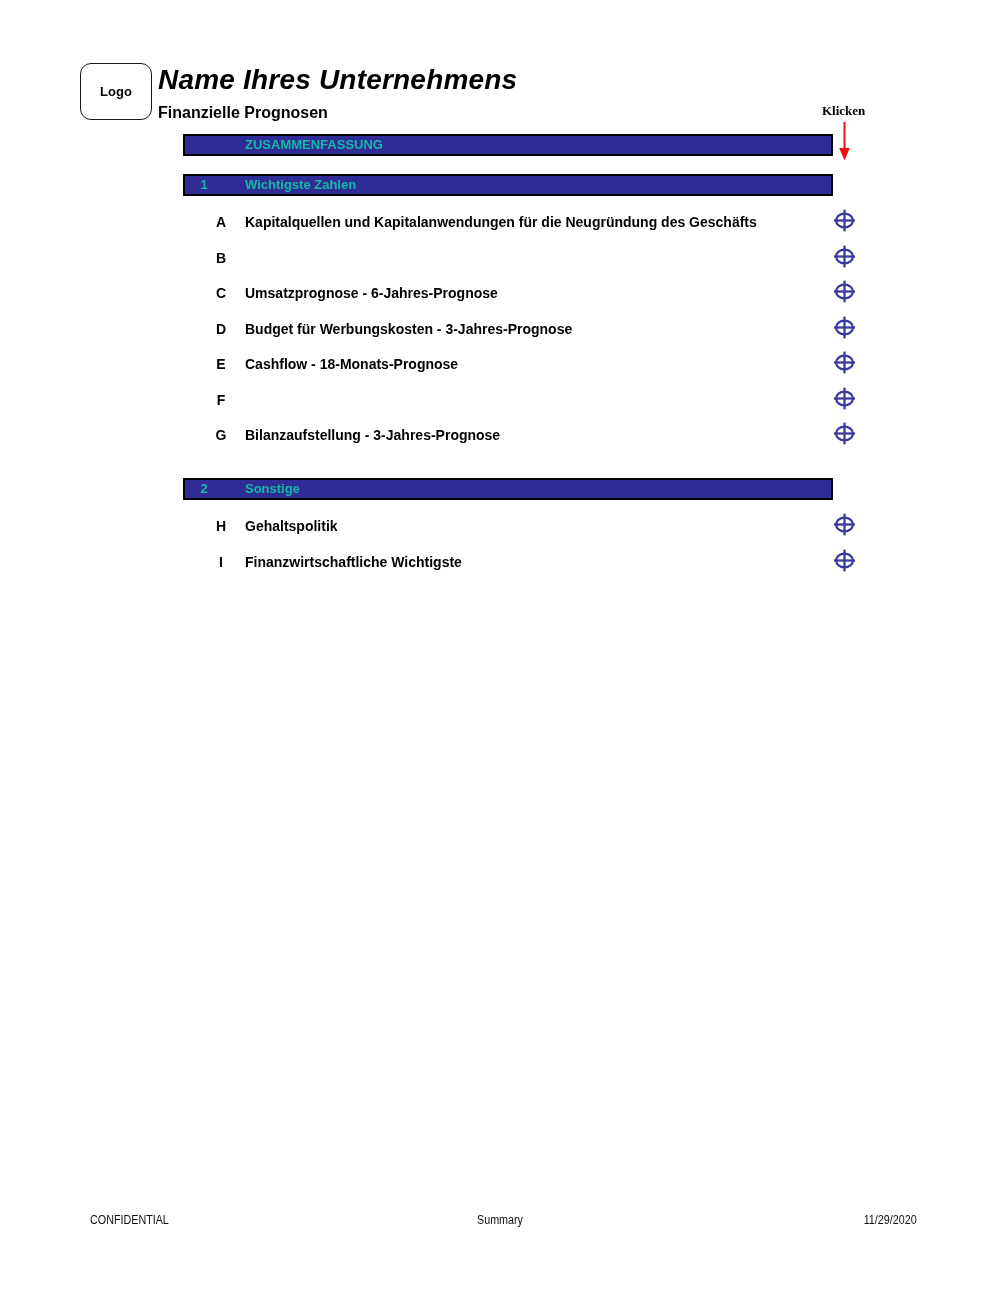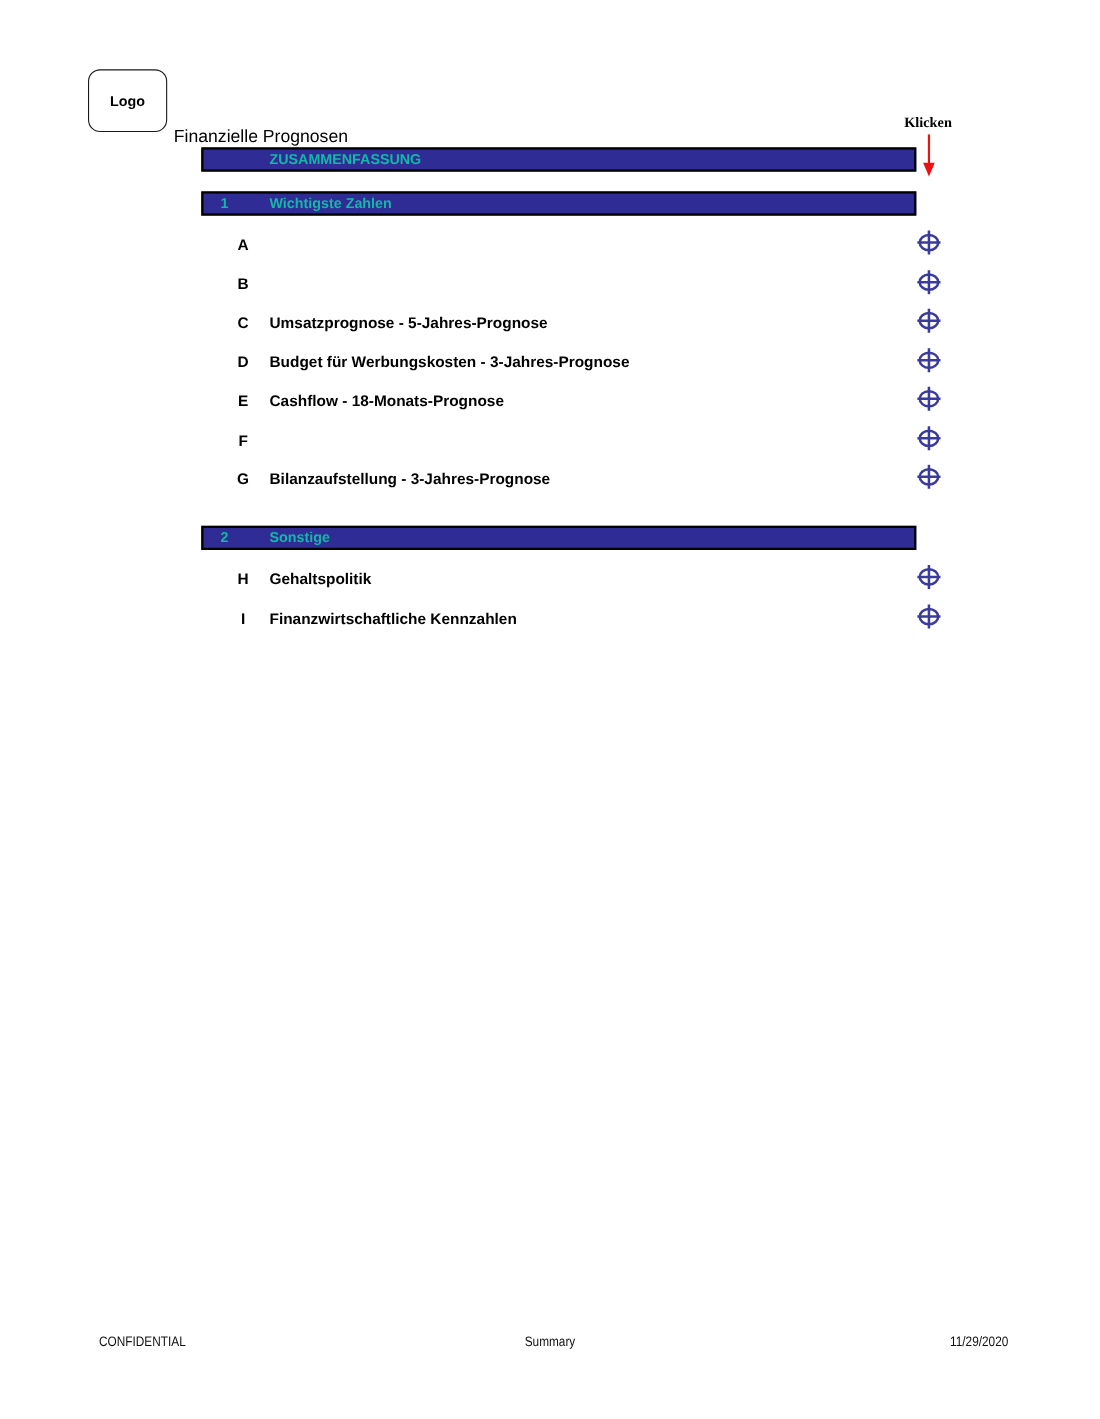--- a/index.html
+++ b/index.html
@@ -30,23 +30,23 @@
     position: absolute;
     left: 158px; top: 64px;
     font-size: 28px;
     font-weight: bold;
     font-style: italic;
     letter-spacing: 0.2px;
     white-space: nowrap;
   }
   .page-subtitle {
     position: absolute;
-    left: 158px; top: 116px;
+    left: 158px; top: 104px;
     font-size: 16px;
-    font-weight: normal;
+    font-weight: bold;
     white-space: nowrap;
   }
   .click-hint {
     position: absolute;
     left: 822px; top: 103px;
     font-size: 13px;
     font-weight: bold;
     font-family: Liberation Serif, serif;
   }
   .down-arrow {
@@ -128,55 +128,57 @@
   .footer-right { right: 83px; transform: scaleX(0.86); transform-origin: right center; }
 </style>
 </head>
 <body>
 
 <div class="page">
 
   <div class="logo-box">
     <span>Logo</span>
   </div>
+  <div class="company-title">Name Ihres Unternehmens</div>
   <div class="page-subtitle">Finanzielle Prognosen</div>
   <div class="click-hint">Klicken</div>
   <svg class="down-arrow" viewBox="0 0 13 39">
     <line x1="6.5" y1="0" x2="6.5" y2="27" stroke="#ee1111" stroke-width="2"></line>
     <polygon points="1.2,26 11.8,26 6.5,38.5" fill="#ee1111"></polygon>
   </svg>
 
   <div class="bar" style="top:134px">
     <span class="bar-label">ZUSAMMENFASSUNG</span>
   </div>
 
   <div class="bar" style="top:174px">
     <span class="bar-num">1</span>
     <span class="bar-label">Wichtigste Zahlen</span>
   </div>
 
   <div class="toc-row" style="top:213px">
     <span class="item-letter">A</span>
+    <span class="item-label">Kapitalquellen und Kapitalanwendungen für die Neugründung des Geschäfts</span>
     <svg class="target-icon" viewBox="0 0 25 23">
         <ellipse cx="12.5" cy="11.5" rx="8.4" ry="6.9" fill="none" stroke="#3b3a9d" stroke-width="2.3"></ellipse>
         <line x1="12.5" y1="0.6" x2="12.5" y2="22.4" stroke="#3b3a9d" stroke-width="2.3"></line>
         <line x1="2" y1="11.5" x2="23" y2="11.5" stroke="#3b3a9d" stroke-width="2.3"></line>
       </svg>
   </div>
   <div class="toc-row" style="top:249px">
     <span class="item-letter">B</span>
     <svg class="target-icon" viewBox="0 0 25 23">
         <ellipse cx="12.5" cy="11.5" rx="8.4" ry="6.9" fill="none" stroke="#3b3a9d" stroke-width="2.3"></ellipse>
         <line x1="12.5" y1="0.6" x2="12.5" y2="22.4" stroke="#3b3a9d" stroke-width="2.3"></line>
         <line x1="2" y1="11.5" x2="23" y2="11.5" stroke="#3b3a9d" stroke-width="2.3"></line>
       </svg>
   </div>
   <div class="toc-row" style="top:284px">
     <span class="item-letter">C</span>
-    <span class="item-label">Umsatzprognose - 5-Jahres-Prognose</span>
+    <span class="item-label">Umsatzprognose - 6-Jahres-Prognose</span>
     <svg class="target-icon" viewBox="0 0 25 23">
         <ellipse cx="12.5" cy="11.5" rx="8.4" ry="6.9" fill="none" stroke="#3b3a9d" stroke-width="2.3"></ellipse>
         <line x1="12.5" y1="0.6" x2="12.5" y2="22.4" stroke="#3b3a9d" stroke-width="2.3"></line>
         <line x1="2" y1="11.5" x2="23" y2="11.5" stroke="#3b3a9d" stroke-width="2.3"></line>
       </svg>
   </div>
   <div class="toc-row" style="top:320px">
     <span class="item-letter">D</span>
     <span class="item-label">Budget für Werbungskosten - 3-Jahres-Prognose</span>
     <svg class="target-icon" viewBox="0 0 25 23">
@@ -221,21 +223,21 @@
     <span class="item-letter">H</span>
     <span class="item-label">Gehaltspolitik</span>
     <svg class="target-icon" viewBox="0 0 25 23">
         <ellipse cx="12.5" cy="11.5" rx="8.4" ry="6.9" fill="none" stroke="#3b3a9d" stroke-width="2.3"></ellipse>
         <line x1="12.5" y1="0.6" x2="12.5" y2="22.4" stroke="#3b3a9d" stroke-width="2.3"></line>
         <line x1="2" y1="11.5" x2="23" y2="11.5" stroke="#3b3a9d" stroke-width="2.3"></line>
       </svg>
   </div>
   <div class="toc-row" style="top:553px">
     <span class="item-letter">I</span>
-    <span class="item-label">Finanzwirtschaftliche Kennzahlen</span>
+    <span class="item-label">Finanzwirtschaftliche Wichtigste</span>
     <svg class="target-icon" viewBox="0 0 25 23">
         <ellipse cx="12.5" cy="11.5" rx="8.4" ry="6.9" fill="none" stroke="#3b3a9d" stroke-width="2.3"></ellipse>
         <line x1="12.5" y1="0.6" x2="12.5" y2="22.4" stroke="#3b3a9d" stroke-width="2.3"></line>
         <line x1="2" y1="11.5" x2="23" y2="11.5" stroke="#3b3a9d" stroke-width="2.3"></line>
       </svg>
   </div>
 
   <div class="footer-left">CONFIDENTIAL</div>
   <div class="footer-center">Summary</div>
   <div class="footer-right">11/29/2020</div>

